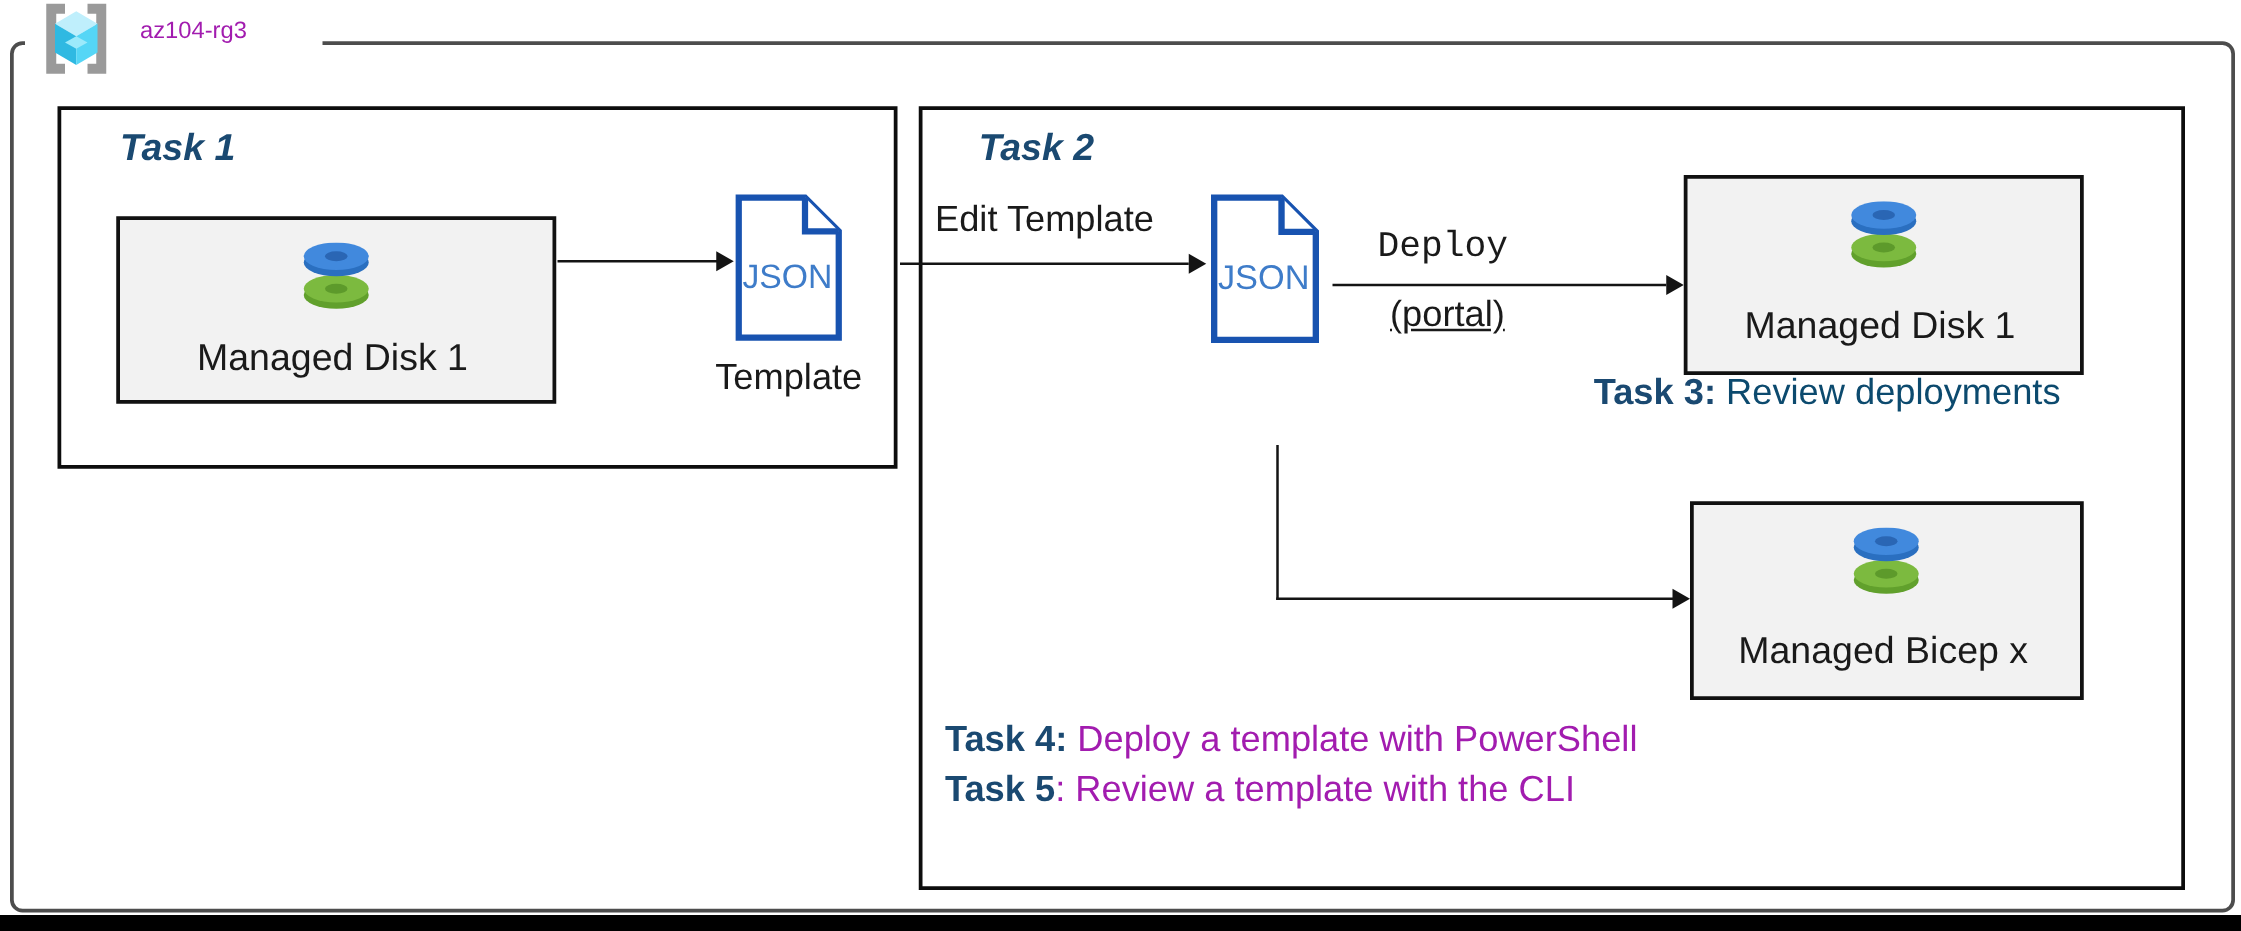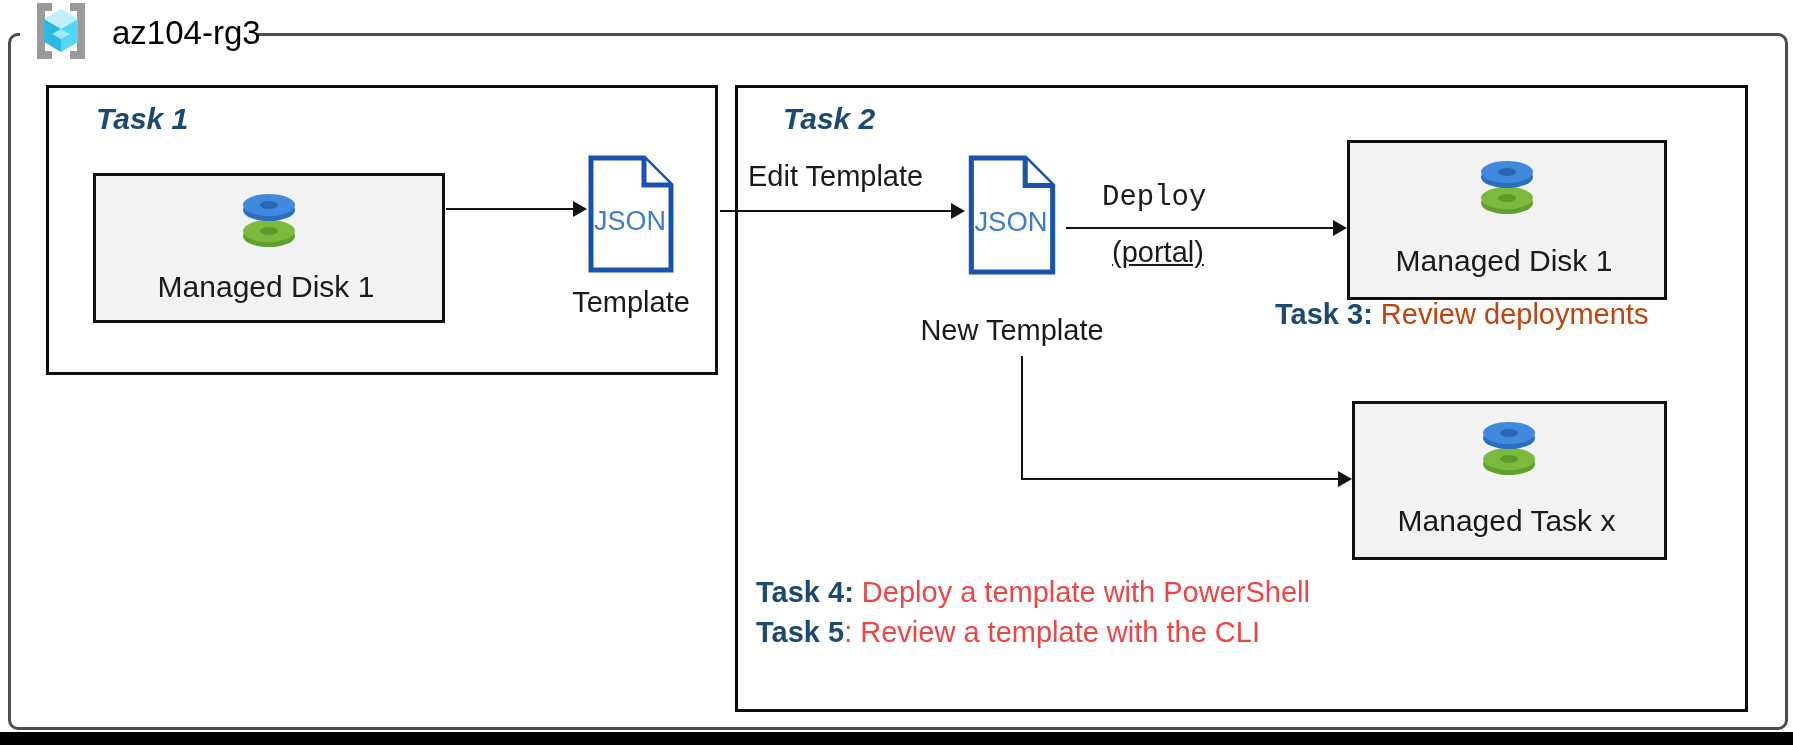--- a/index.html
+++ b/index.html
@@ -5,21 +5,21 @@
   html,body{margin:0;padding:0;background:#ffffff;}
   .stage{
     position:relative;width:1793px;height:745px;background:#ffffff;overflow:hidden;
     font-family:"Liberation Sans", sans-serif;color:#1a1a1a;
   }
   .abs{position:absolute;}
 
   
   .rg-frame{border:3px solid #4d4d4d;border-radius:10px;background:transparent;}
   .rg-patch{background:#ffffff;}
-  .rg-label{font-size:33px;color:#000000;white-space:nowrap;}
+  .rg-label{font-size:19px;color:#a21caf;white-space:nowrap;}
 
   
   .task-box{border:3px solid #0d0d0d;background:#ffffff;}
   .task-title{font-size:30px;font-weight:bold;color:#1a4971;white-space:nowrap;font-style:italic;}
 
   
   .md-box{background:#f2f2f2;border:3px solid #111;}
   .md-label{font-size:30px;color:#1a1a1a;text-align:center;white-space:nowrap;}
 
   
@@ -27,22 +27,22 @@
   .lbl-center{text-align:center;}
 
   
   .hline{height:2px;background:#141414;}
   .vline{width:2px;background:#141414;}
   .head-e{width:0;height:0;border-top:8px solid transparent;border-bottom:8px solid transparent;border-left:14px solid #141414;}
 
   
   .task-line{font-size:29px;white-space:nowrap;}
   .task-line .b{font-weight:bold;color:#1a4971;}
-  .task-line .r{color:#ef4444;}
-  .task-line .r-blue{color:#c2410c;margin-top:32px;}
+  .task-line .r{color:#a21caf;}
+  .task-line .r-blue{color:#0c4a6e;margin-top:32px;}
 
   svg{display:block;}
 </style>
 </head>
 <body>
 
 <div class="stage">
 
   <div class="abs rg-frame" style="left:8px;top:33px;width:1774px;height:691px;"></div>
   <div class="abs rg-patch" style="left:20px;top:25px;width:238px;height:18px;"></div>
@@ -86,21 +86,20 @@
 
   <div class="abs lbl" style="left:748px;top:160px;text-align:right;">Edit Template</div>
   <div class="abs hline" style="left:720px;top:210px;width:231px;"></div>
   <div class="abs head-e" style="left:951px;top:203px;"></div>
 
   <svg class="abs" style="left:967px;top:154px;" width="90" height="122" viewBox="0 0 88 120">
     <path d="M4,4 H57 L84,31 V116 H4 Z" fill="#ffffff" stroke="#1853b0" stroke-width="5"></path>
     <path d="M57,4 V31 H84" fill="#ffffff" stroke="#1853b0" stroke-width="5"></path>
     <text x="43" y="76" text-anchor="middle" font-size="27" fill="#3e7cc9" font-family="Liberation Sans, sans-serif">JSON</text>
   </svg>
-  <div class="abs lbl lbl-center" style="left:902px;top:314px;width:220px;">New Template</div>
 
   <div class="abs lbl" style="left:1102px;top:181px;font-family:Liberation Mono, monospace;">Deploy</div>
   <div class="abs lbl" style="left:1112px;top:236px;text-decoration:underline;">(portal)</div>
   <div class="abs hline" style="left:1066px;top:227px;width:267px;"></div>
   <div class="abs head-e" style="left:1333px;top:220px;"></div>
 
   <div class="abs md-box" style="left:1347px;top:140px;width:314px;height:154px;"></div>
   <svg class="abs" style="left:1479px;top:161px;" width="56" height="54" viewBox="0 0 56 54">
     <ellipse cx="28" cy="42" rx="26" ry="11" fill="#61a02c"></ellipse>
     <ellipse cx="28" cy="37" rx="26" ry="11" fill="#7cba3f"></ellipse>
@@ -121,21 +120,21 @@
 
   <div class="abs md-box" style="left:1352px;top:401px;width:309px;height:153px;"></div>
   <svg class="abs" style="left:1481px;top:422px;" width="56" height="54" viewBox="0 0 56 54">
     <ellipse cx="28" cy="42" rx="26" ry="11" fill="#61a02c"></ellipse>
     <ellipse cx="28" cy="37" rx="26" ry="11" fill="#7cba3f"></ellipse>
     <ellipse cx="28" cy="37" rx="9" ry="4" fill="#5d9a2b"></ellipse>
     <ellipse cx="28" cy="16" rx="26" ry="11" fill="#2a6fc0"></ellipse>
     <ellipse cx="28" cy="11" rx="26" ry="11" fill="#4189dd"></ellipse>
     <ellipse cx="28" cy="11" rx="9" ry="4" fill="#2a66b4"></ellipse>
   </svg>
-  <div class="abs md-label" style="left:1352px;top:504px;width:309px;">Managed Task x</div>
+  <div class="abs md-label" style="left:1352px;top:504px;width:309px;">Managed Bicep x</div>
 
   <div class="abs task-line" style="left:756px;top:576px;">
     <span class="b">Task 4:</span><span class="r"> Deploy a template with PowerShell</span>
   </div>
   <div class="abs task-line" style="left:756px;top:616px;">
     <span class="b">Task 5</span><span class="r">: Review a template with the CLI</span>
   </div>
 
   <div class="abs" style="left:0;top:732px;width:1793px;height:13px;background:#000;"></div>
 

